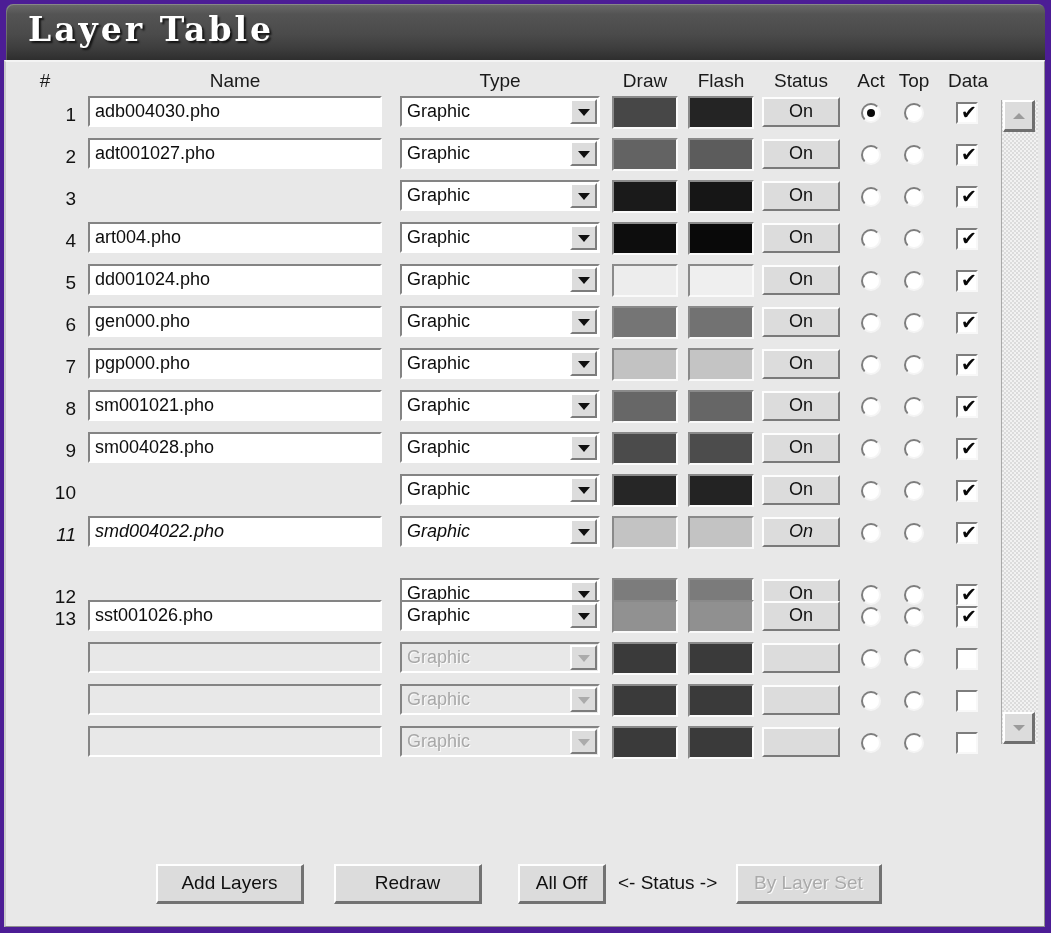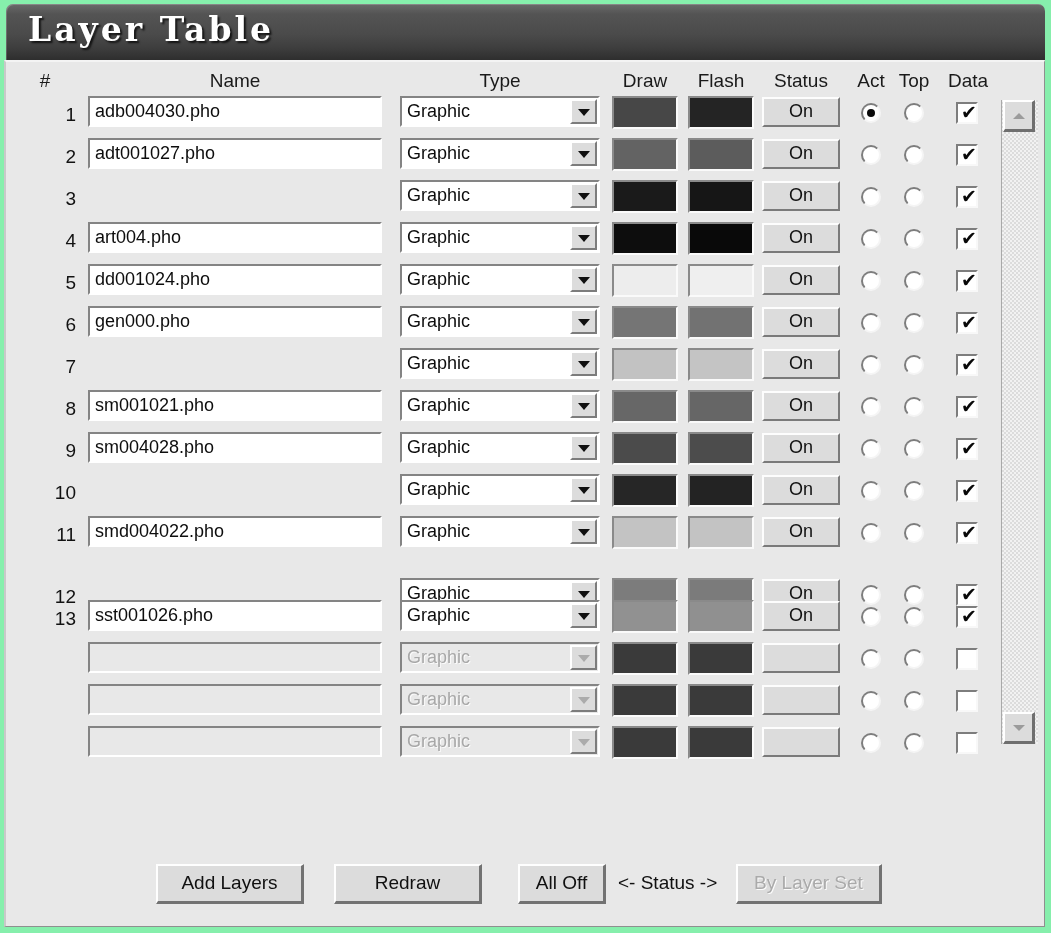--- a/index.html
+++ b/index.html
@@ -10,21 +10,21 @@
     width: 1051px; height: 933px;
     font-family: "Liberation Sans", sans-serif;
     overflow: hidden;
   }
 
   
   .window {
     position: absolute;
     left: 0; top: 0;
     width: 1051px; height: 933px;
-    background: #86efac;
+    background: #4c1d95;
     box-sizing: border-box;
     padding: 4px 6px 6px 4px;
   }
   .titlebar {
     position: relative;
     height: 56px;
     margin: 0 0 0 2px;
     background: linear-gradient(to bottom, #6a6a6a 0%, #545454 18%, #4a4a4a 55%, #3e3e3e 78%, #2e2e2e 100%);
     border-radius: 7px 7px 0 0;
     box-shadow: inset 1px 1px 0 rgba(255,255,255,0.20);
@@ -412,20 +412,21 @@
           <div class="swatch sw-flash" style="background: rgb(114, 114, 114);"></div>
           <div class="statusbtn">On</div>
           <div class="radio radio-act"></div>
           <div class="radio radio-top"></div>
           <div class="checkbox">
             <span class="tick">✔</span>
           </div>
         </div>
         <div class="row" style="top: 252px;">
           <div class="rownum">7</div>
+          <div class="namefield">pgp000.pho</div>
           <div class="combo">
             <span class="combo-text">Graphic</span>
             <span class="combo-btn">
               <span class="arrow-down"></span>
             </span>
           </div>
           <div class="swatch sw-draw" style="background: rgb(194, 194, 194);"></div>
           <div class="swatch sw-flash" style="background: rgb(196, 196, 196);"></div>
           <div class="statusbtn">On</div>
           <div class="radio radio-act"></div>
@@ -480,21 +481,21 @@
           </div>
           <div class="swatch sw-draw" style="background: rgb(38, 38, 38);"></div>
           <div class="swatch sw-flash" style="background: rgb(35, 35, 35);"></div>
           <div class="statusbtn">On</div>
           <div class="radio radio-act"></div>
           <div class="radio radio-top"></div>
           <div class="checkbox">
             <span class="tick">✔</span>
           </div>
         </div>
-        <div class="row" style="top: 420px;">
+        <div class="row" style="top: 420px; font-style: italic;">
           <div class="rownum">11</div>
           <div class="namefield">smd004022.pho</div>
           <div class="combo">
             <span class="combo-text">Graphic</span>
             <span class="combo-btn">
               <span class="arrow-down"></span>
             </span>
           </div>
           <div class="swatch sw-draw" style="background: rgb(195, 195, 195);"></div>
           <div class="swatch sw-flash" style="background: rgb(195, 195, 195);"></div>

